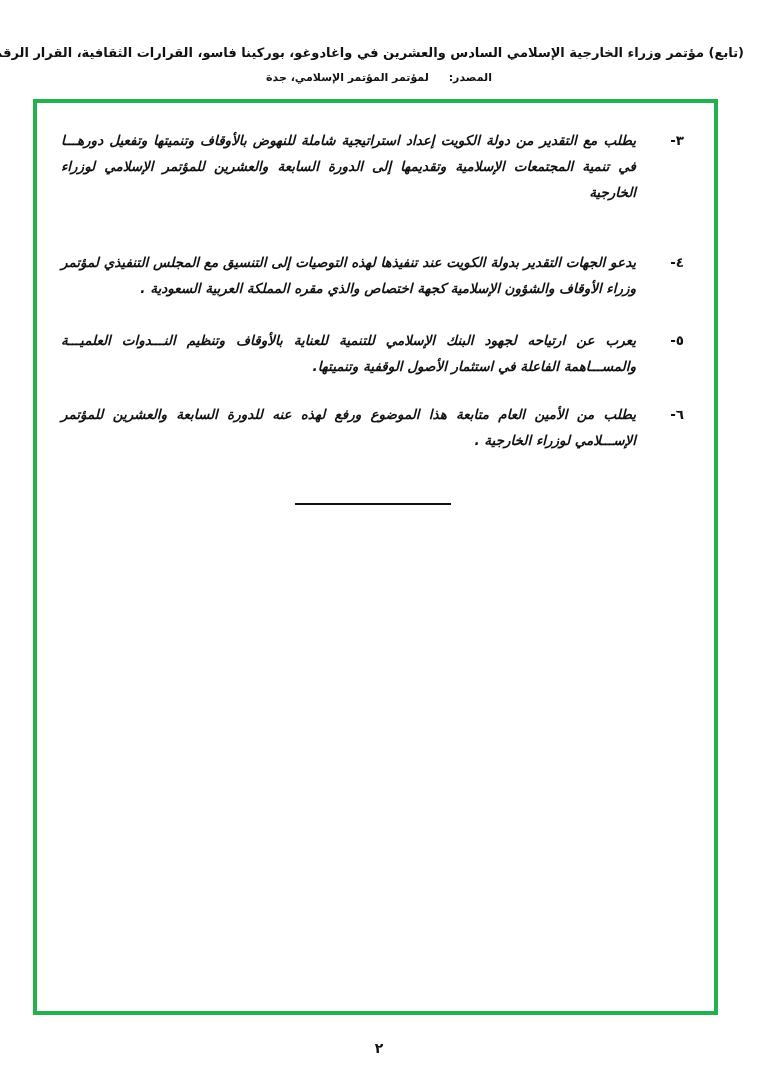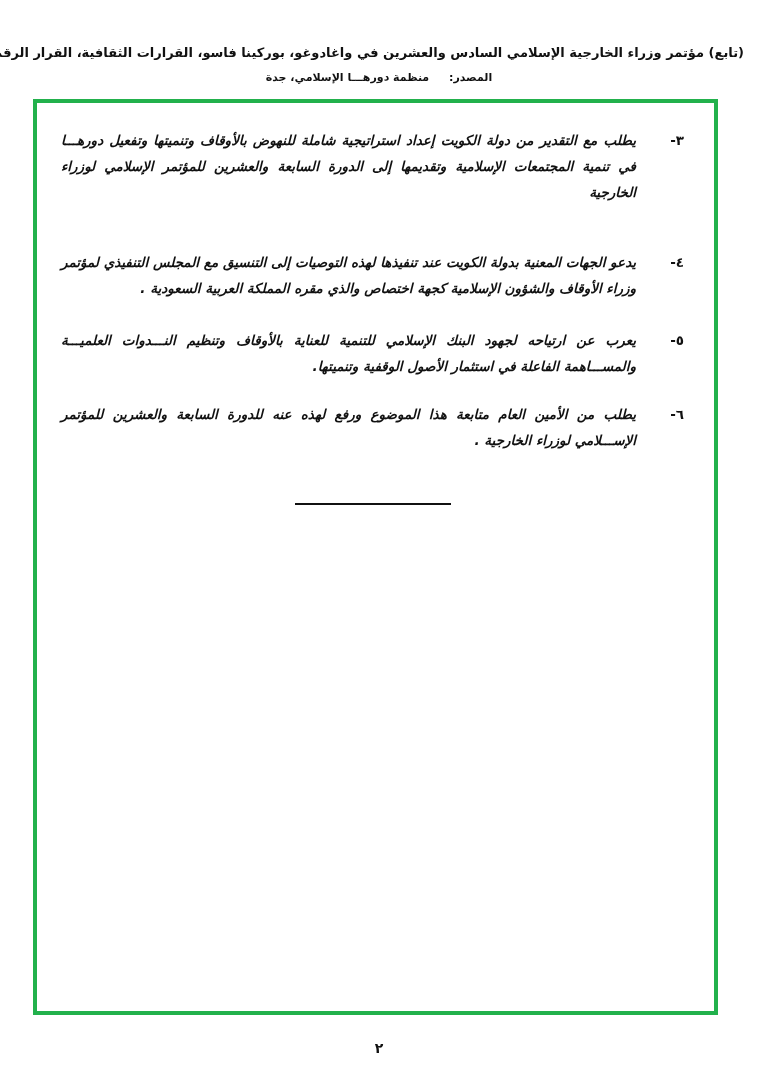--- a/index.html
+++ b/index.html
@@ -84,34 +84,34 @@
 </style>
 </head>
 <body>
 
 <div class="page">
 
   <div class="doc-header">
     <div class="doc-header-line1">(تابع) مؤتمر وزراء الخارجية الإسلامي السادس والعشرين في واغادوغو، بوركينا فاسو، القرارات الثقافية، القرار الرقم ٢٦/٢٥-ث</div>
     <div class="doc-header-line2">
       <span class="source-label">المصدر:</span>
-      <span>منظمة دورهـــا الإسلامي، جدة</span>
+      <span>لمؤتمر المؤتمر الإسلامي، جدة</span>
     </div>
   </div>
 
   <div class="content-frame">
 
     <div class="resolution-item gap-a">
       <span class="item-number">٣-</span>
       <span class="item-text">يطلب مع التقدير من دولة الكويت إعداد استراتيجية شاملة للنهوض بالأوقاف وتنميتها وتفعيل دورهـــا في تنمية المجتمعات الإسلامية وتقديمها إلى الدورة السابعة والعشرين للمؤتمر الإسلامي لوزراء الخارجية</span>
     </div>
 
     <div class="resolution-item gap-b">
       <span class="item-number">٤-</span>
-      <span class="item-text">يدعو الجهات المعنية بدولة الكويت عند تنفيذها لهذه التوصيات إلى التنسيق مع المجلس التنفيذي لمؤتمر وزراء الأوقاف والشؤون الإسلامية كجهة اختصاص والذي مقره المملكة العربية السعودية .</span>
+      <span class="item-text">يدعو الجهات التقدير بدولة الكويت عند تنفيذها لهذه التوصيات إلى التنسيق مع المجلس التنفيذي لمؤتمر وزراء الأوقاف والشؤون الإسلامية كجهة اختصاص والذي مقره المملكة العربية السعودية .</span>
     </div>
 
     <div class="resolution-item gap-c">
       <span class="item-number">٥-</span>
       <span class="item-text">يعرب عن ارتياحه لجهود البنك الإسلامي للتنمية للعناية بالأوقاف وتنظيم النـــدوات العلميـــة والمســـاهمة الفاعلة في استثمار الأصول الوقفية وتنميتها.</span>
     </div>
 
     <div class="resolution-item">
       <span class="item-number">٦-</span>
       <span class="item-text">يطلب من الأمين العام متابعة هذا الموضوع ورفع لهذه عنه للدورة السابعة والعشرين للمؤتمر الإســـلامي لوزراء الخارجية .</span>

